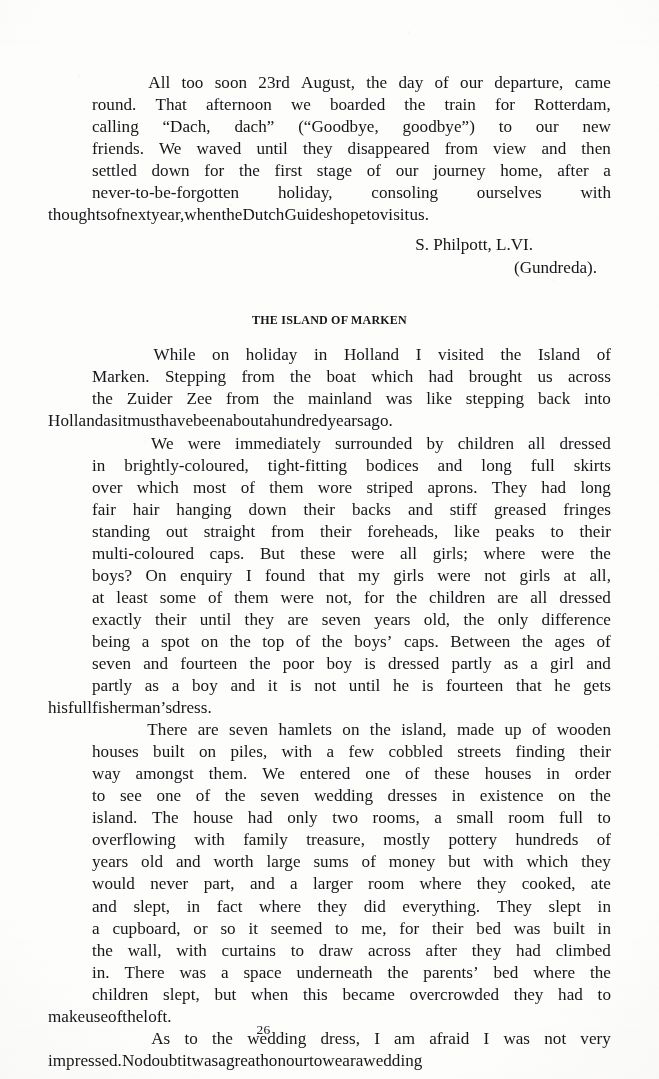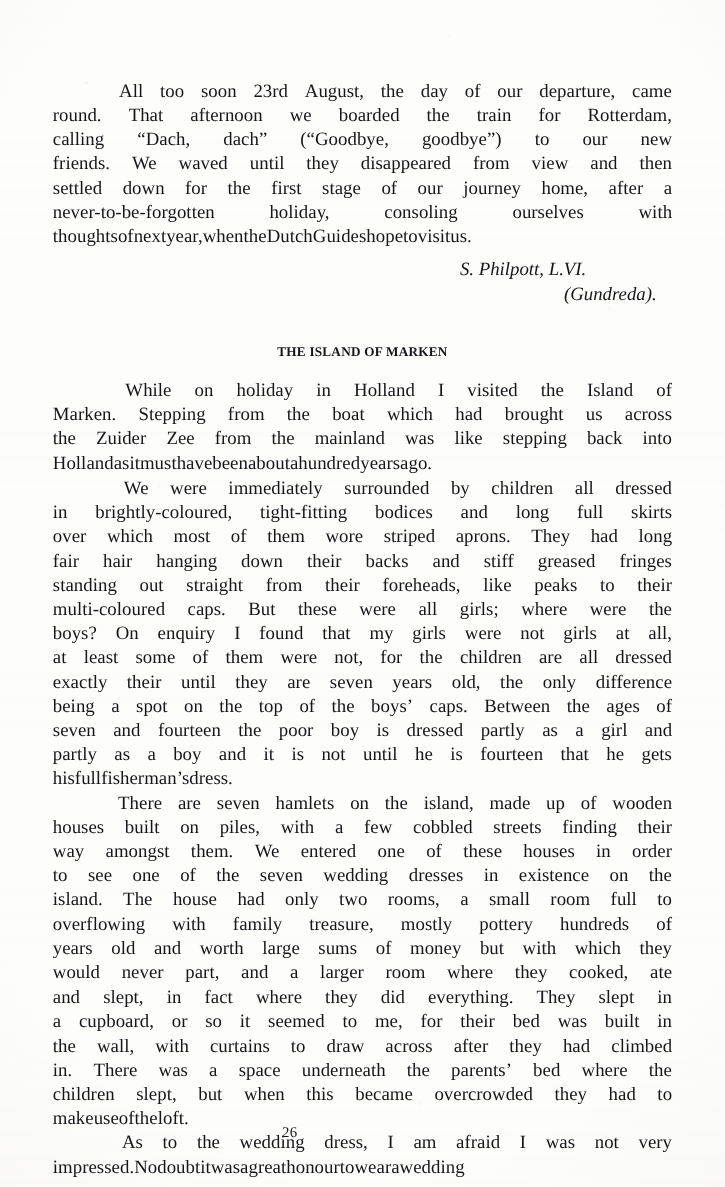--- a/index.html
+++ b/index.html
@@ -72,35 +72,35 @@
   }
 
   
   .ln {
     display: flex;
     white-space: pre;
   }
   .ln > span { display: inline-block; }
 
   
-  .ln.j { justify-content: space-between; }
+  .ln.j { justify-content: space-between; margin-left: 44px; }
   
   .ln.l { justify-content: flex-start; }
 
   
   .indent { width: 45px; flex: none; }
 
   
 
   .sig {
     font-size: 17.1px;
     line-height: 22.5px;
     text-align: right;
   }
-  .sig .row { display: block; font-style: italic; }
+  .sig .row { display: block; }
   .sig .r1 { padding-right: 78px; }
   .sig .r2 { padding-right: 78px; }
   .sig .r3 { padding-right: 14px; }
   .smallcap {
     font-size: .80em;
     vertical-align: baseline;
   }
 
   
 

